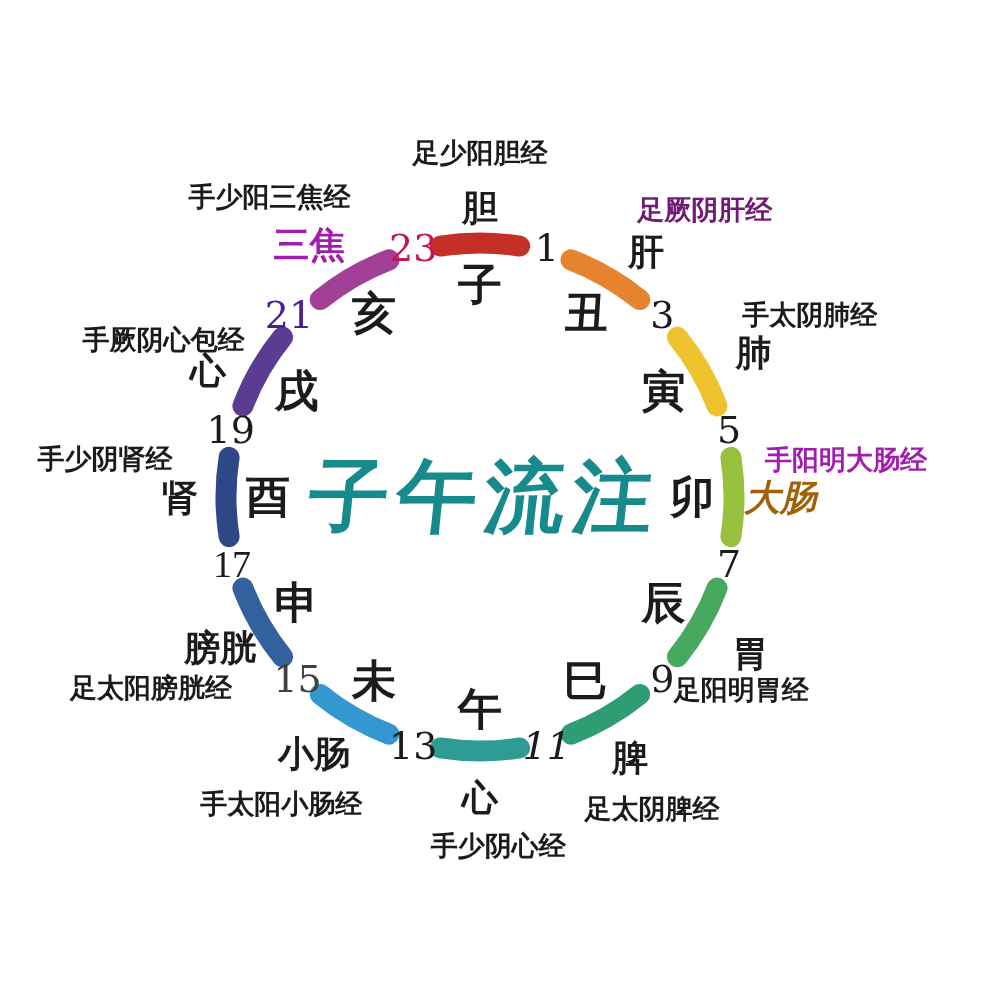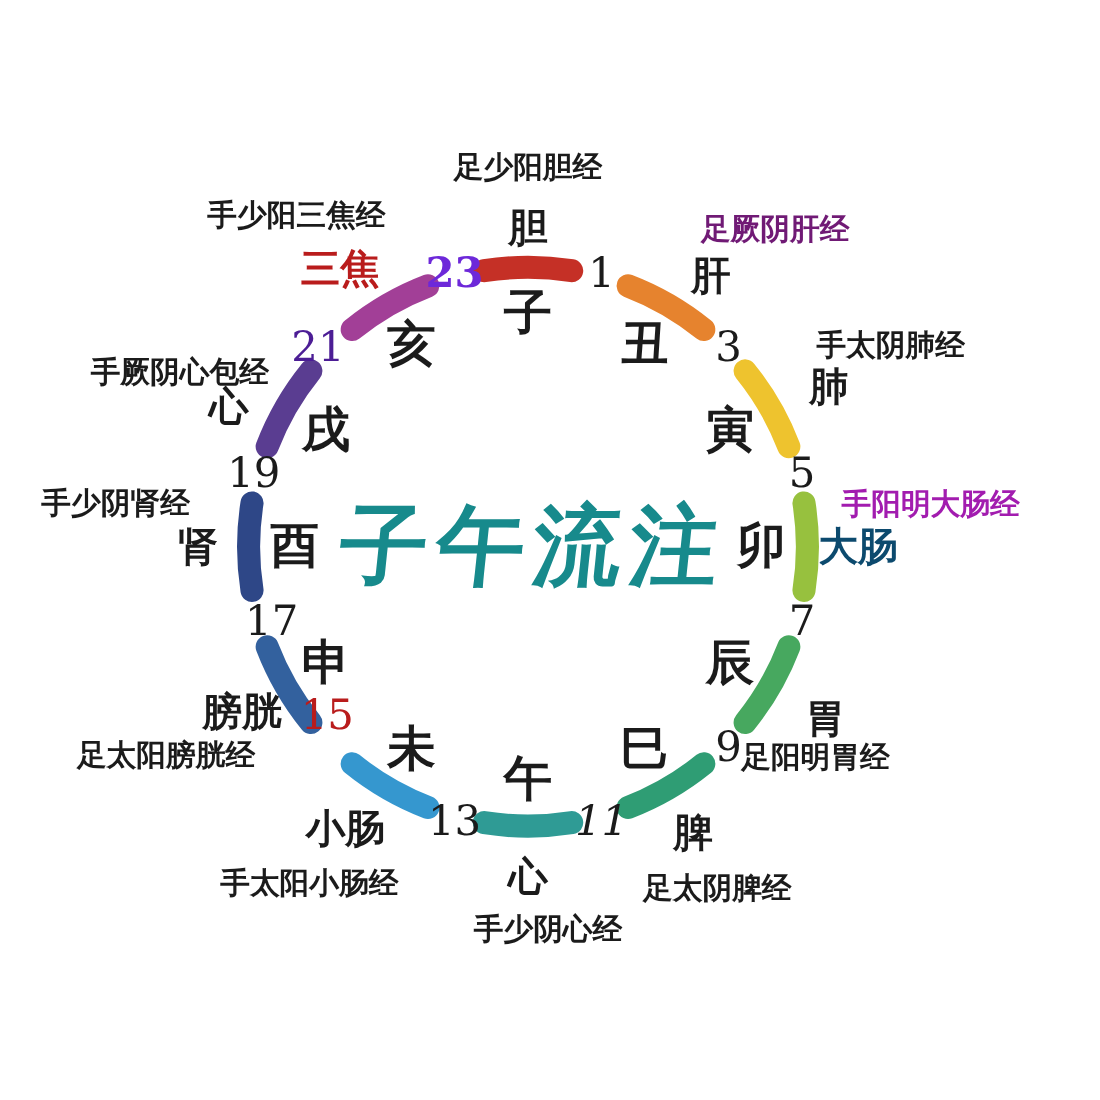--- a/index.html
+++ b/index.html
@@ -61,21 +61,21 @@
       <div class="label branch" style="left: 480px; top: 285px; color: rgb(27, 27, 27);">子</div>
       <div class="label organ" style="left: 480px; top: 207px; color: rgb(27, 27, 27);">胆</div>
       <div class="label meridian" style="left: 480px; top: 152px; color: rgb(27, 27, 27);">足少阳胆经</div>
       <div class="label branch" style="left: 586px; top: 313.4px; color: rgb(27, 27, 27);">丑</div>
       <div class="label organ" style="left: 646.1px; top: 250.8px; color: rgb(27, 27, 27);">肝</div>
       <div class="label meridian" style="left: 704.7px; top: 209.4px; color: #701a75;">足厥阴肝经</div>
       <div class="label branch" style="left: 663.6px; top: 391px; color: rgb(27, 27, 27);">寅</div>
       <div class="label organ" style="left: 753.7px; top: 351.5px; color: rgb(27, 27, 27);">肺</div>
       <div class="label meridian" style="left: 809.7px; top: 314.2px; color: rgb(27, 27, 27);">手太阴肺经</div>
       <div class="label branch" style="left: 692px; top: 497px; color: rgb(27, 27, 27);">卯</div>
-      <div class="label organ" style="left: 780px; top: 497px; color: #0c4a6e;">大肠</div>
+      <div class="label organ" style="left: 780px; top: 497px; color: #a16207; font-style: italic;">大肠</div>
       <div class="label meridian" style="left: 846px; top: 458.5px; color: #a21caf;">手阳明大肠经</div>
       <div class="label branch" style="left: 663.6px; top: 603px; color: rgb(27, 27, 27);">辰</div>
       <div class="label organ" style="left: 750.2px; top: 653px; color: rgb(27, 27, 27);">胃</div>
       <div class="label meridian" style="left: 741.3px; top: 689px; color: rgb(27, 27, 27);">足阳明胃经</div>
       <div class="label branch" style="left: 586px; top: 680.6px; color: rgb(27, 27, 27);">巳</div>
       <div class="label organ" style="left: 630px; top: 756.8px; color: rgb(27, 27, 27);">脾</div>
       <div class="label meridian" style="left: 652.1px; top: 807.5px; color: rgb(27, 27, 27);">足太阴脾经</div>
       <div class="label branch" style="left: 480px; top: 709px; color: rgb(27, 27, 27);">午</div>
       <div class="label organ" style="left: 480px; top: 797px; color: rgb(27, 27, 27);">心</div>
       <div class="label meridian" style="left: 498.2px; top: 844.5px; color: rgb(27, 27, 27);">手少阴心经</div>
@@ -85,29 +85,29 @@
       <div class="label branch" style="left: 296.4px; top: 603px; color: rgb(27, 27, 27);">申</div>
       <div class="label organ" style="left: 220.2px; top: 647px; color: rgb(27, 27, 27);">膀胱</div>
       <div class="label meridian" style="left: 150.9px; top: 687px; color: rgb(27, 27, 27);">足太阳膀胱经</div>
       <div class="label branch" style="left: 268px; top: 497px; color: rgb(27, 27, 27);">酉</div>
       <div class="label organ" style="left: 180px; top: 497px; color: rgb(27, 27, 27);">肾</div>
       <div class="label meridian" style="left: 105.1px; top: 457.6px; color: rgb(27, 27, 27);">手少阴肾经</div>
       <div class="label branch" style="left: 296.4px; top: 391px; color: rgb(27, 27, 27);">戌</div>
       <div class="label organ" style="left: 208.1px; top: 370.2px; color: rgb(27, 27, 27);">心</div>
       <div class="label meridian" style="left: 163.4px; top: 321.5px; color: rgb(27, 27, 27); margin-top: 17px;">手厥阴心包经</div>
       <div class="label branch" style="left: 374px; top: 313.4px; color: rgb(27, 27, 27);">亥</div>
-      <div class="label organ" style="left: 309.4px; top: 244.1px; color: #b91c1c;">三焦</div>
+      <div class="label organ" style="left: 309.4px; top: 244.1px; color: #a21caf;">三焦</div>
       <div class="label meridian" style="left: 269.5px; top: 196.4px; color: rgb(27, 27, 27);">手少阳三焦经</div>
-      <div class="label hour" style="left: 413.2px; top: 247.8px; color: #6d28d9; font-weight: bold;">23</div>
+      <div class="label hour" style="left: 413.2px; top: 247.8px; color: #be185d;">23</div>
       <div class="label hour" style="left: 546.8px; top: 247.8px; color: rgb(27, 27, 27);">1</div>
       <div class="label hour" style="left: 662.4px; top: 314.6px; color: rgb(27, 27, 27);">3</div>
       <div class="label hour" style="left: 729.2px; top: 430.2px; color: rgb(27, 27, 27);">5</div>
       <div class="label hour" style="left: 729.2px; top: 563.8px; color: rgb(27, 27, 27);">7</div>
       <div class="label hour" style="left: 662.4px; top: 679.4px; color: rgb(27, 27, 27);">9</div>
       <div class="label hour" style="left: 546.8px; top: 746.2px; color: rgb(27, 27, 27); font-style: italic;">11</div>
       <div class="label hour" style="left: 413.2px; top: 746.2px; color: rgb(27, 27, 27);">13</div>
-      <div class="label hour" style="left: 297.6px; top: 650px; color: #b91c1c;">15</div>
-      <div class="label hour" style="left: 247px; top: 563.8px; color: rgb(27, 27, 27);">17</div>
+      <div class="label hour" style="left: 297.6px; top: 679px; color: #404040;">15</div>
+      <div class="label hour" style="left: 232px; top: 563.8px; color: rgb(27, 27, 27); font-family: Liberation Serif, serif;">17</div>
       <div class="label hour" style="left: 230.8px; top: 430.2px; color: rgb(27, 27, 27);">19</div>
       <div class="label hour" style="left: 289px; top: 314.6px; color: #4c1d95;">21</div>
     </div>
   <div class="title" style="color: rgb(23, 138, 140);">子午流注</div>
 </div>
 
 </body></html>

